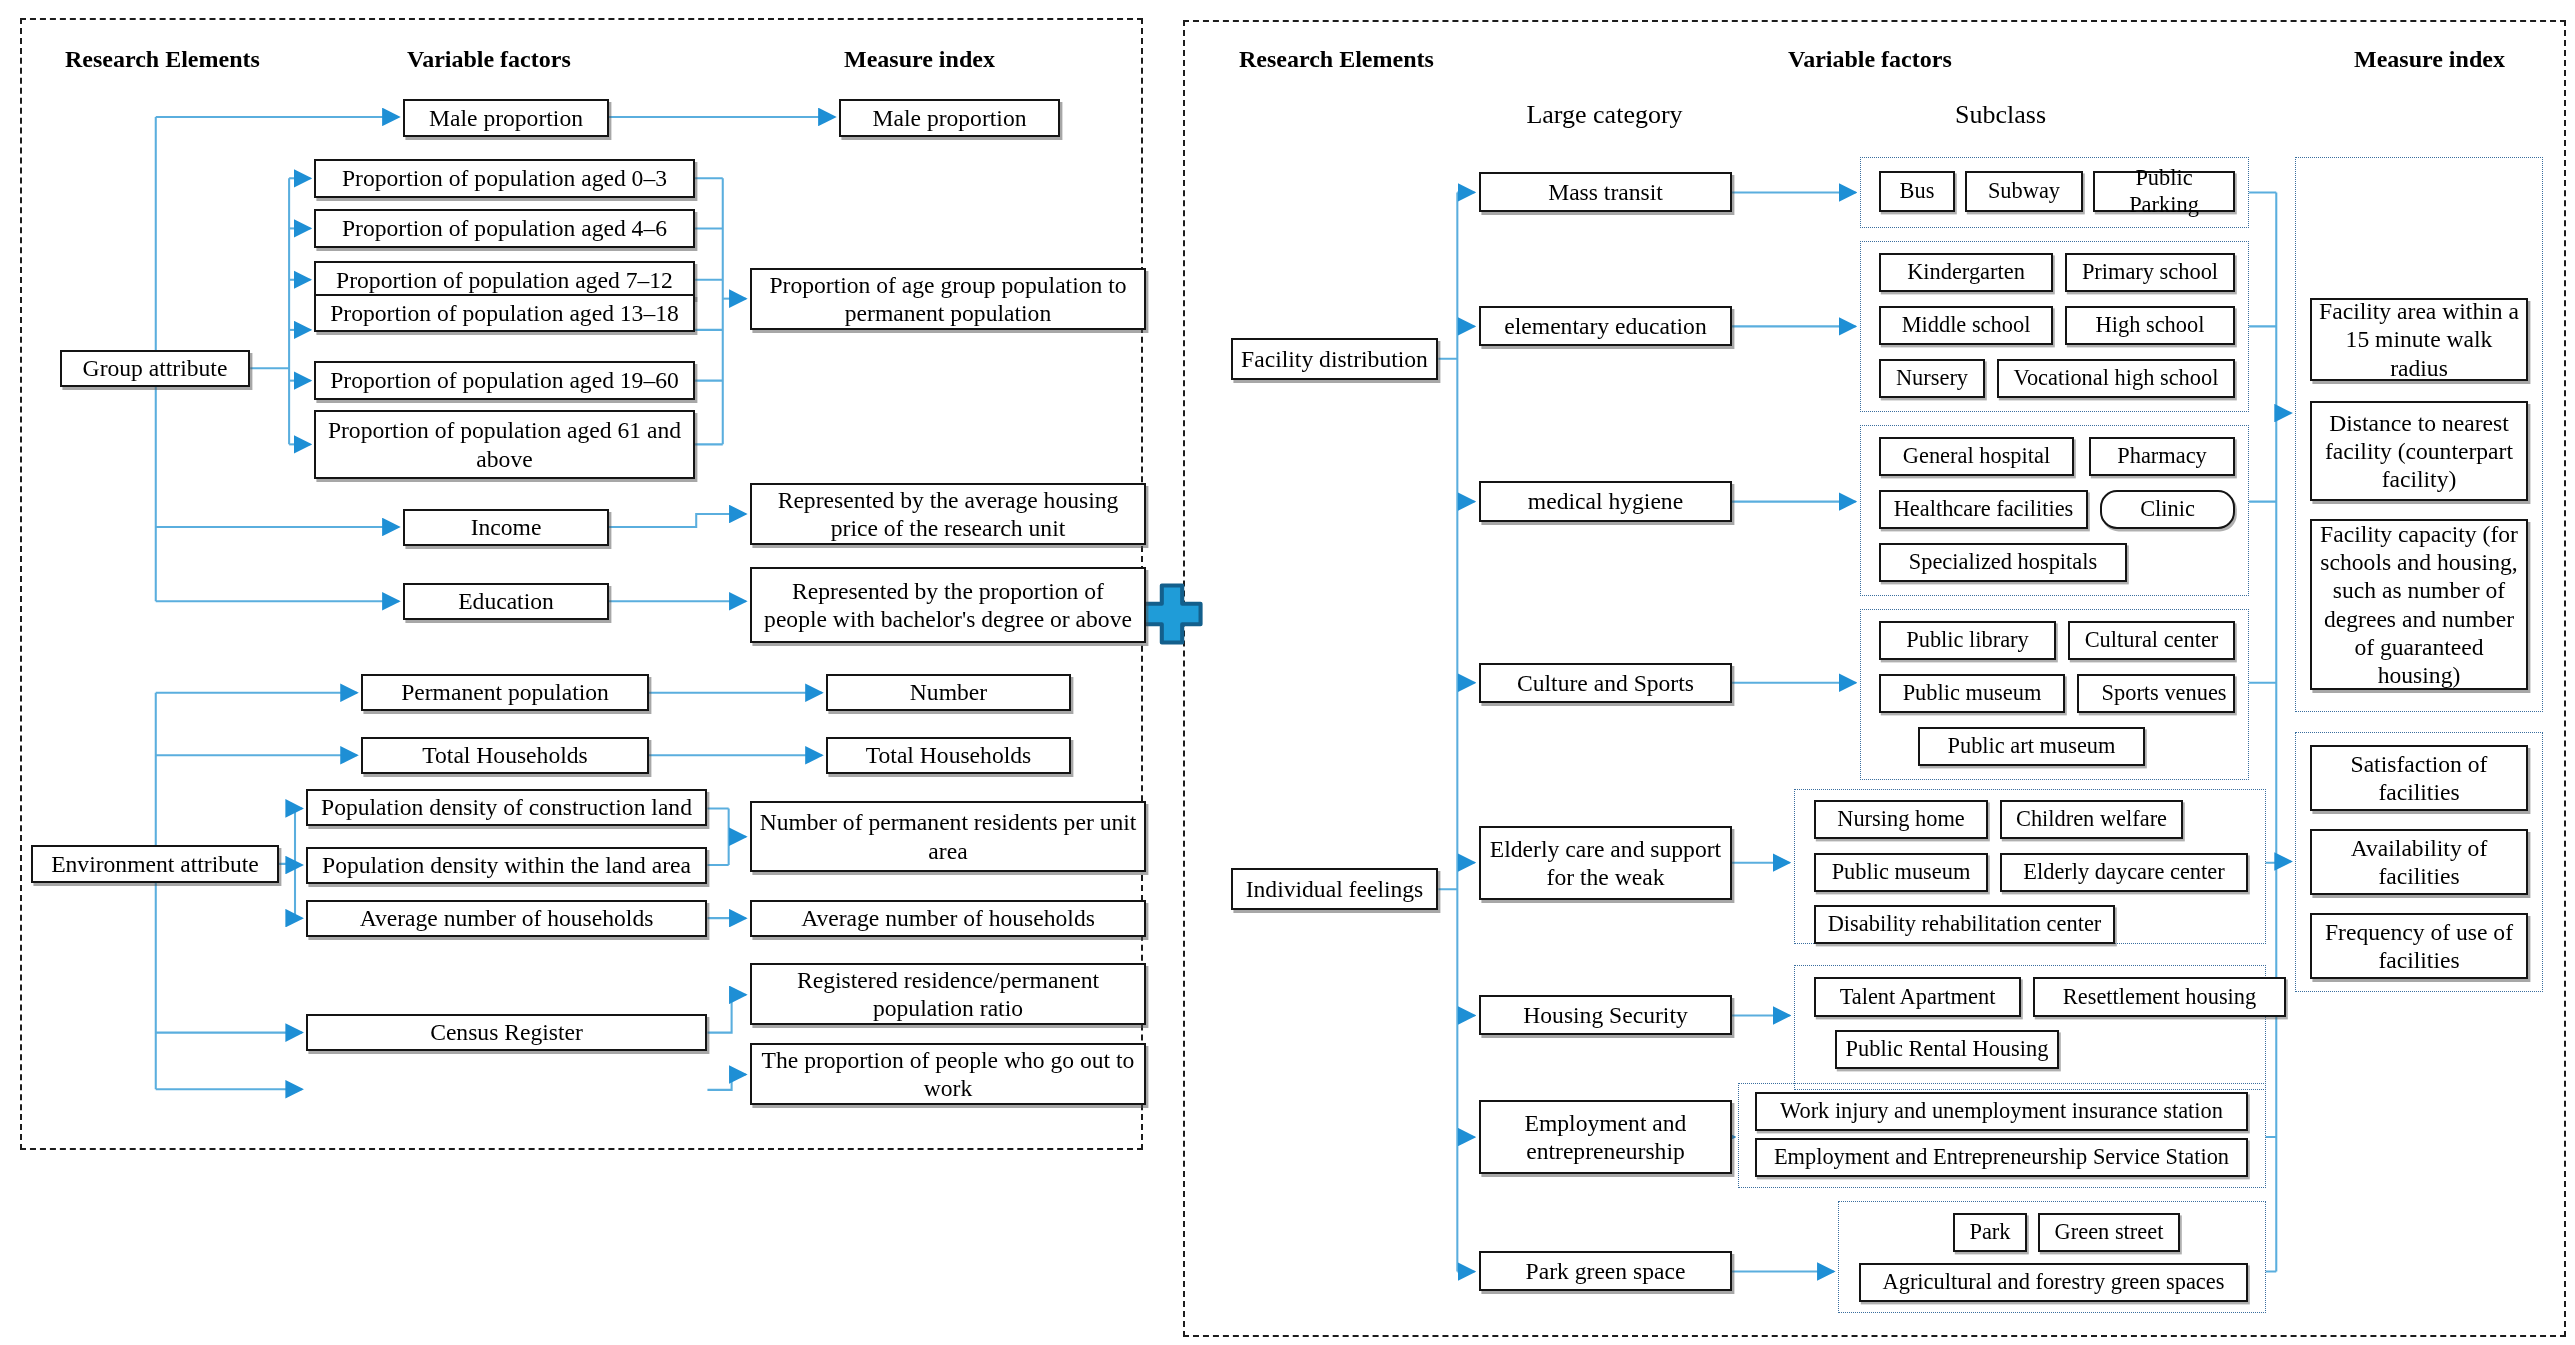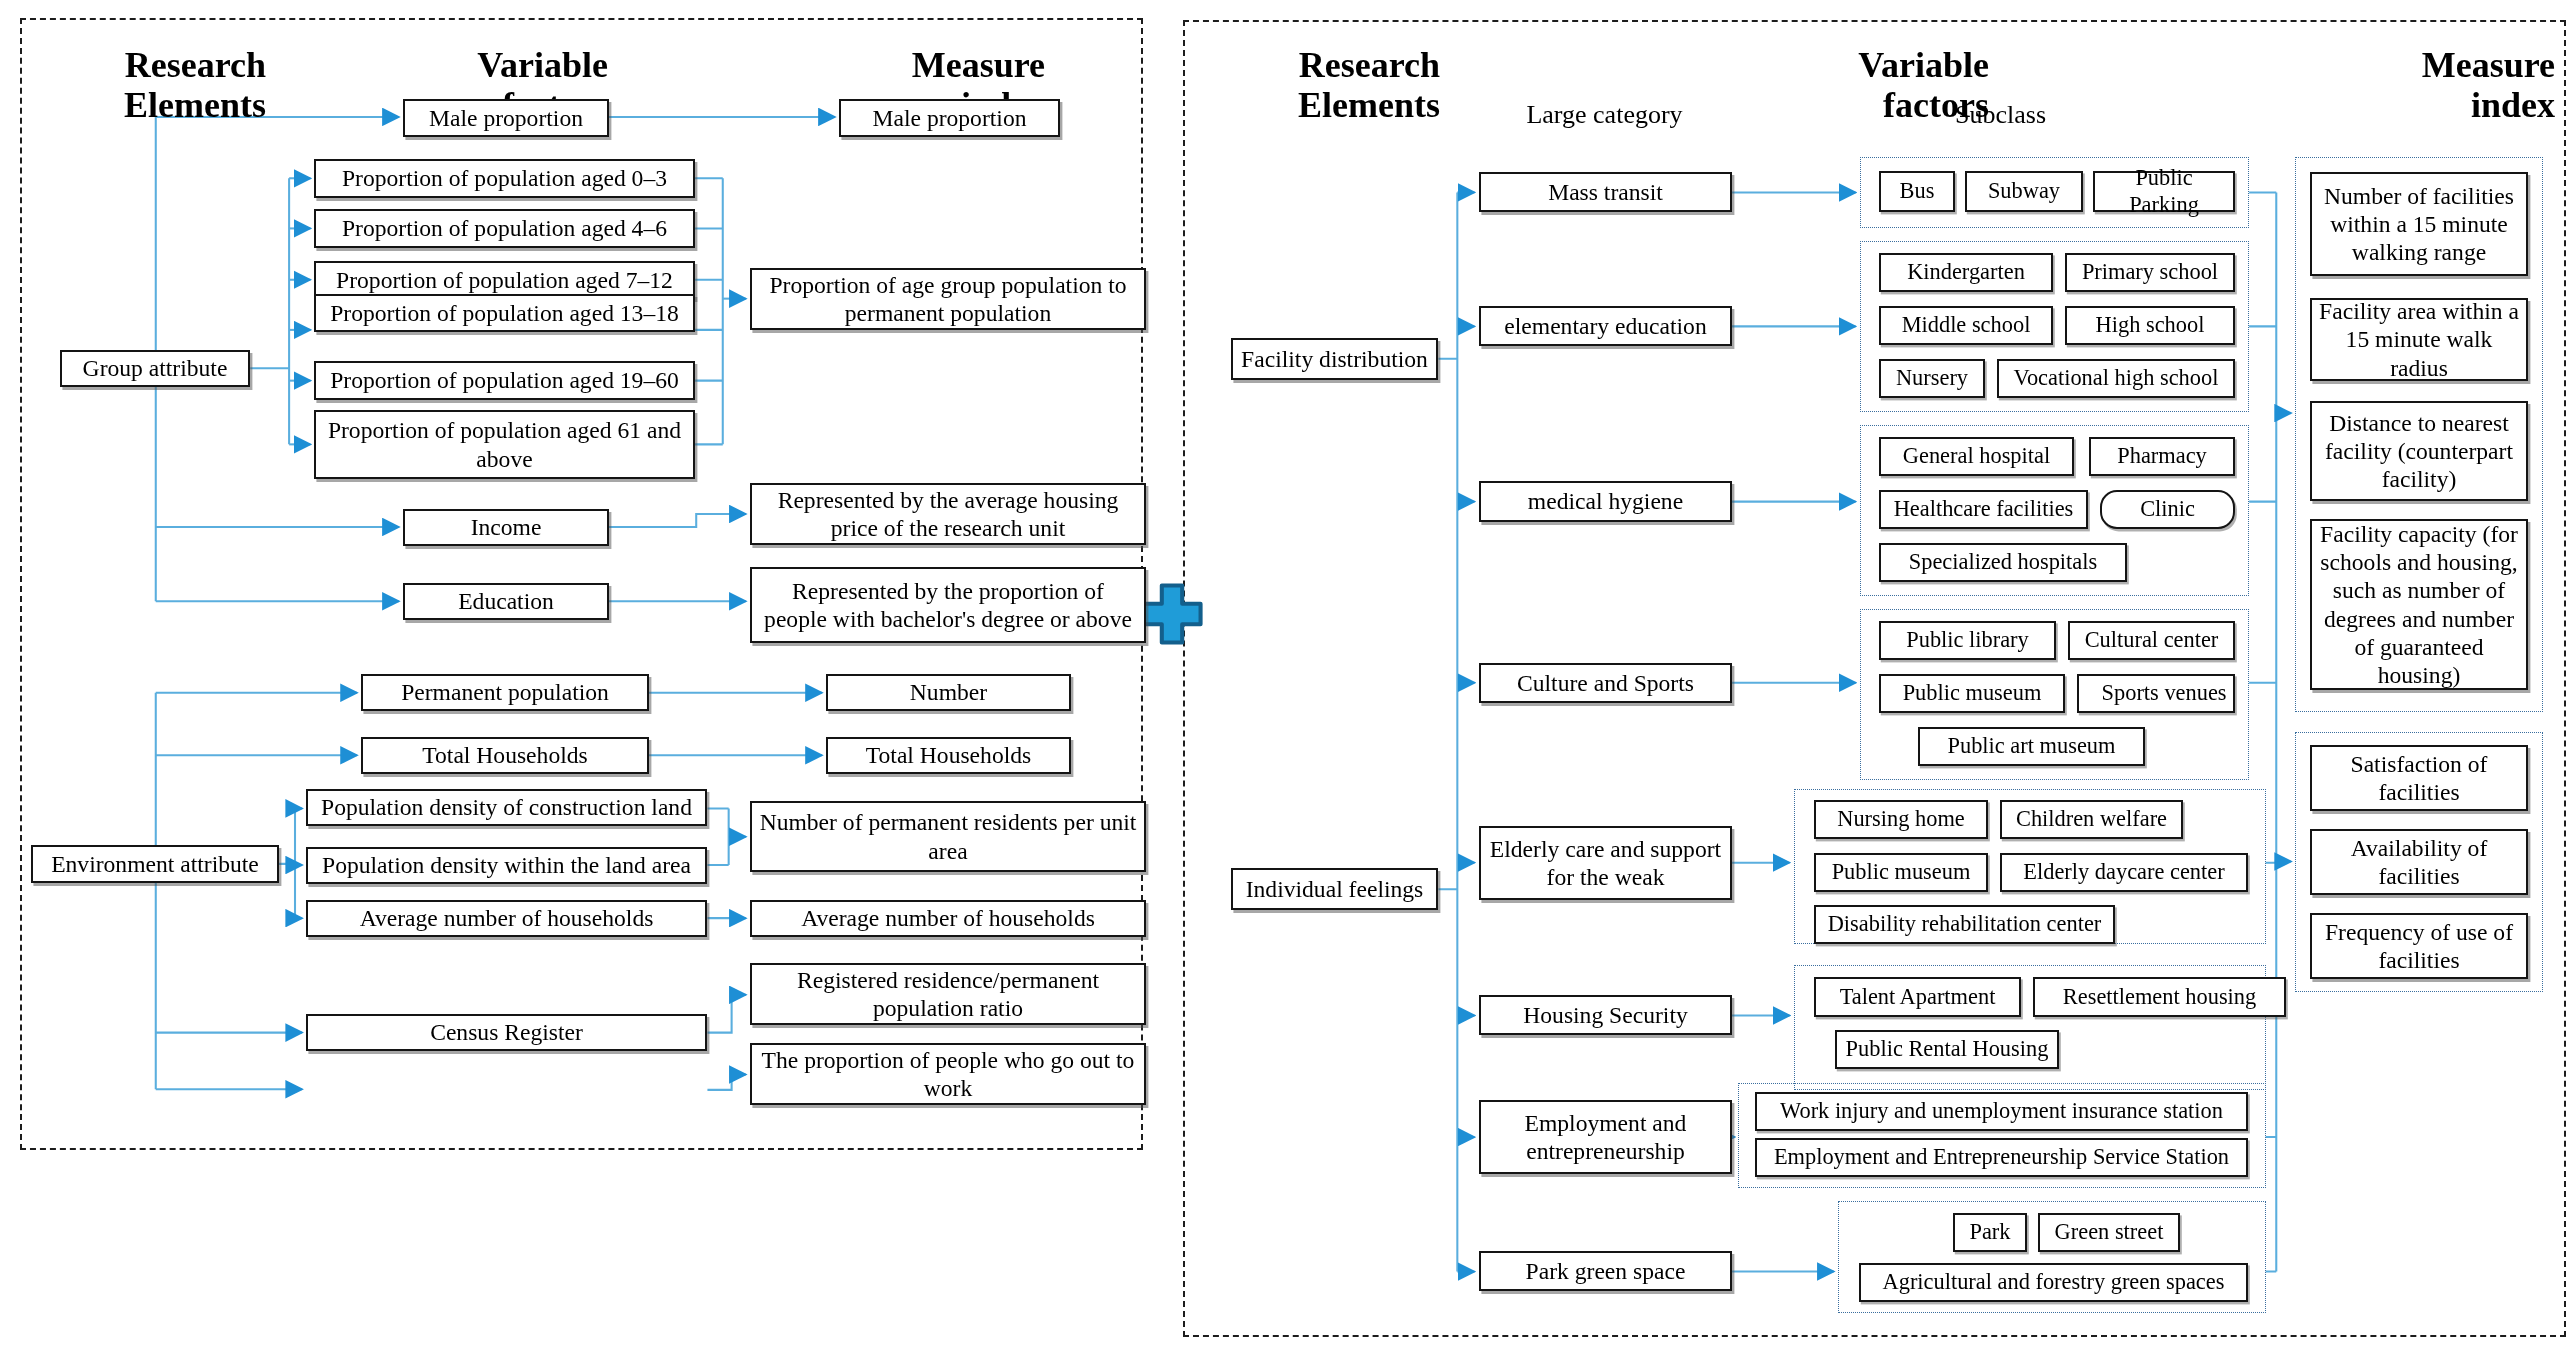--- a/index.html
+++ b/index.html
@@ -1,19 +1,19 @@
 <!DOCTYPE html>
 <html style="font-size:9.4px"><head>
 <meta charset="utf-8">
 <style>
   html,body{margin:0;padding:0;background:#fff;}
   #canvas{position:relative;width:2576px;height:1346px;background:#fff;
           font-family:"Liberation Serif","DejaVu Serif",serif;color:#000;overflow:hidden;}
   .panel{position:absolute;border:2.4px dashed #1c1c1c;background:transparent;}
-  .hdr{position:absolute;font-weight:bold;font-size:36px;text-align:right;line-height:1.1;}
+  .hdr{position:absolute;font-weight:bold;font-size:24px;text-align:left;line-height:1.1;}
   .subhdr{position:absolute;font-weight:normal;font-size:26px;text-align:center;line-height:1.1;}
   .box{position:absolute;background:#fff;border:2.4px solid #141414;box-sizing:border-box;
        display:flex;align-items:center;justify-content:center;text-align:center;
        font-size:23.6px;line-height:1.2;padding:1.2px 5.9px;box-shadow:2.4px 3px 0 rgba(80,80,80,.5);}
   .sm{font-size:22.4px;box-shadow:1.8px 2.4px 0 rgba(80,80,80,.45);}
   .grp{position:absolute;border:1.8px dotted #3a6e9e;box-sizing:border-box;background:transparent;}
   svg.lines{position:absolute;left:0;top:0;width:2576px;height:1346px;pointer-events:none;}
   .plus{position:absolute;}
 </style>
 </head>
@@ -204,21 +204,20 @@
   <div class="grp" style="left:1738px;top:1083px;width:528px;height:105px;"></div>
   <div class="box sm" style="left:1755px;top:1092px;width:493px;height:39px;">Work injury and unemployment insurance station</div>
   <div class="box sm" style="left:1755px;top:1138px;width:493px;height:39px;">Employment and Entrepreneurship Service Station</div>
 
   <div class="grp" style="left:1838px;top:1201px;width:428px;height:112px;"></div>
   <div class="box sm" style="left:1953px;top:1213px;width:74px;height:39px;">Park</div>
   <div class="box sm" style="left:2038px;top:1213px;width:142px;height:39px;">Green street</div>
   <div class="box sm" style="left:1859px;top:1263px;width:389px;height:39px;">Agricultural and forestry green spaces</div>
 
   <div class="grp" style="left:2295px;top:157px;width:248px;height:555px;"></div>
-  <div class="box" style="left:2310px;top:172px;width:218px;height:104px;">Number of facilities within a 15 minute walking range</div>
   <div class="box" style="left:2310px;top:298px;width:218px;height:83px;">Facility area within a 15 minute walk radius</div>
   <div class="box" style="left:2310px;top:401px;width:218px;height:100px;">Distance to nearest facility (counterpart facility)</div>
   <div class="box" style="left:2310px;top:519px;width:218px;height:171px;">Facility capacity (for schools and housing, such as number of degrees and number of guaranteed housing)</div>
 
   <div class="grp" style="left:2295px;top:732px;width:248px;height:260px;"></div>
   <div class="box" style="left:2310px;top:745px;width:218px;height:66px;">Satisfaction of facilities</div>
   <div class="box" style="left:2310px;top:829px;width:218px;height:66px;">Availability of facilities</div>
   <div class="box" style="left:2310px;top:913px;width:218px;height:66px;">Frequency of use of facilities</div>
 
 </div>

